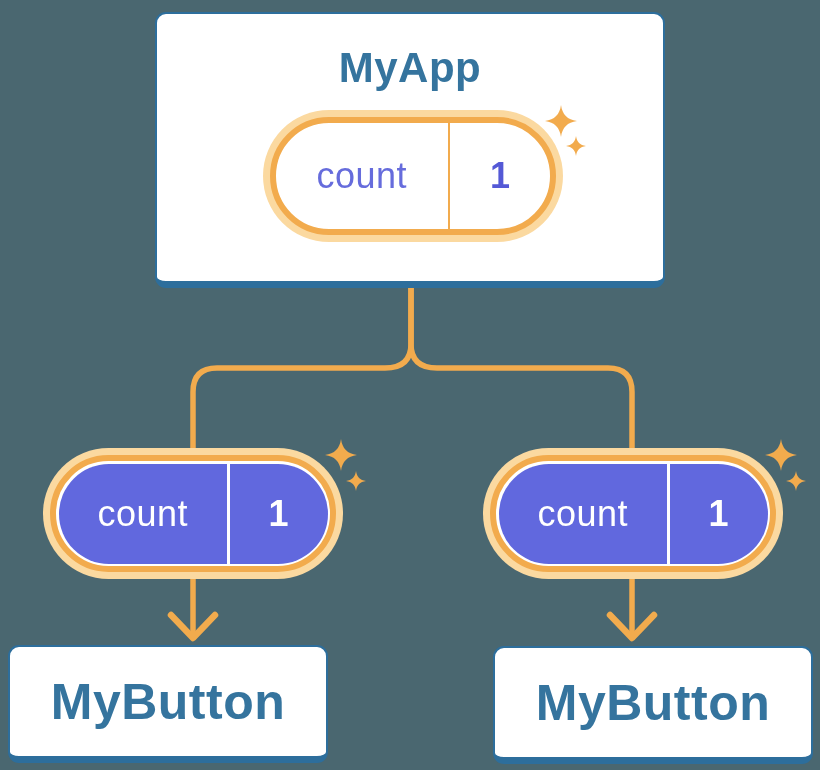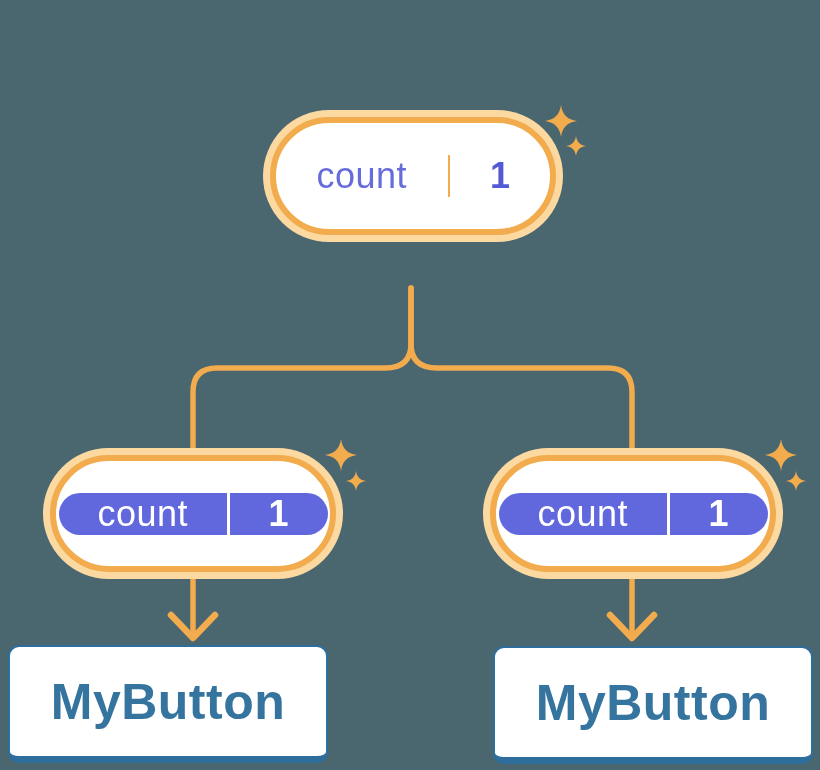--- a/index.html
+++ b/index.html
@@ -82,21 +82,20 @@
   #child-pill-0 { left: 43px;  top: 448px; width: 300px; height: 131px; }
   #child-pill-1 { left: 483px; top: 448px; width: 300px; height: 131px; }
 
   .pill-body {
     width: 100%; height: 100%;
     border: 6px solid var(--accent-orange);
     border-radius: 999px;
     background: var(--card-fill);
     overflow: hidden;
     display: flex;
-    align-items: center;
   }
   .pill-inner {
     flex: 1;
     display: flex;
     align-items: stretch;
   }
   .pill-body.purple .pill-inner {
     margin: 2.5px;
     border-radius: 999px;
     background: var(--pill-purple);
@@ -142,20 +141,23 @@
     <g>
       <path class="sparkle-shape" transform="translate(341,455)" d="M0,-16 C1.3,-6.4 6.4,-1.3 16,0 C6.4,1.3 1.3,6.4 0,16 C-1.3,6.4 -6.4,1.3 -16,0 C-6.4,-1.3 -1.3,-6.4 0,-16 Z"></path>
       <path class="sparkle-shape" transform="translate(356,481)" d="M0,-10 C0.8,-4 4,-0.8 10,0 C4,0.8 0.8,4 0,10 C-0.8,4 -4,0.8 -10,0 C-4,-0.8 -0.8,-4 0,-10 Z"></path>
     </g>
     <g>
       <path class="sparkle-shape" transform="translate(781,455)" d="M0,-16 C1.3,-6.4 6.4,-1.3 16,0 C6.4,1.3 1.3,6.4 0,16 C-1.3,6.4 -6.4,1.3 -16,0 C-6.4,-1.3 -1.3,-6.4 0,-16 Z"></path>
       <path class="sparkle-shape" transform="translate(796,481)" d="M0,-10 C0.8,-4 4,-0.8 10,0 C4,0.8 0.8,4 0,10 C-0.8,4 -4,0.8 -10,0 C-4,-0.8 -0.8,-4 0,-10 Z"></path>
     </g>
   </svg>
 
+  <div class="component-card" id="myapp-card">
+    <div class="card-title">MyApp</div>
+  </div>
 
   <div class="pill" id="parent-pill">
     <div class="pill-body">
       <div class="pill-inner">
         <div class="pill-label-section">
           <span class="pill-label-text">count</span>
         </div>
         <div class="pill-divider"></div>
         <div class="pill-value-section">
           <span class="pill-value-text">1</span>

